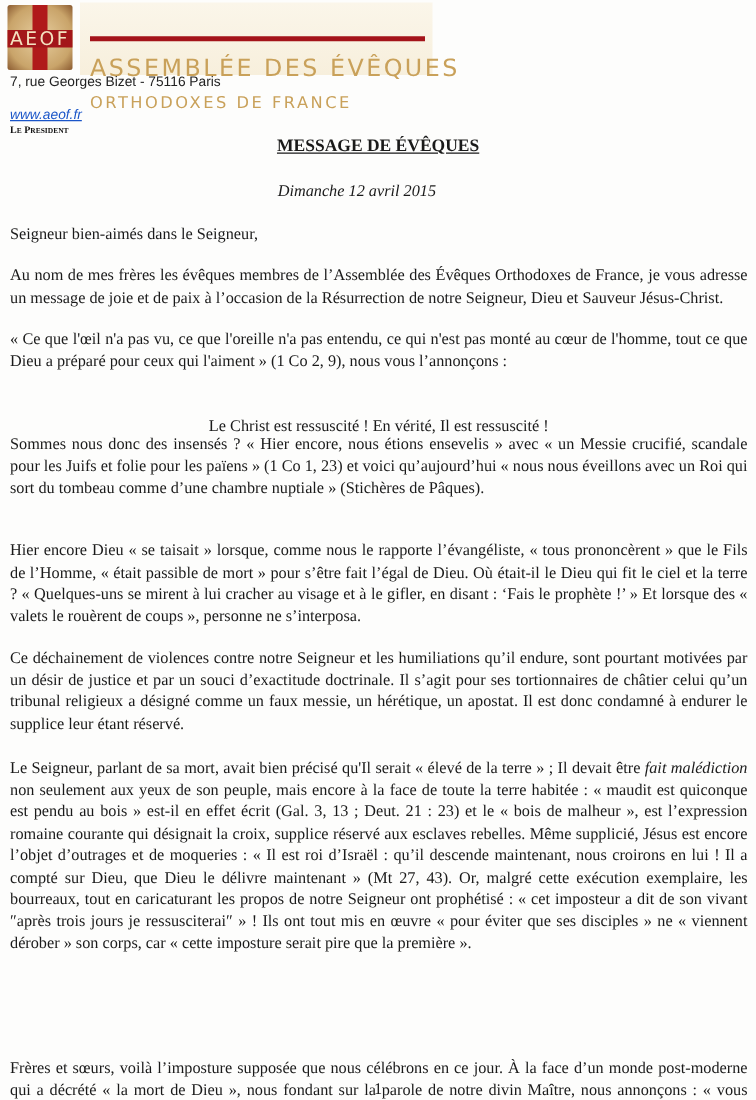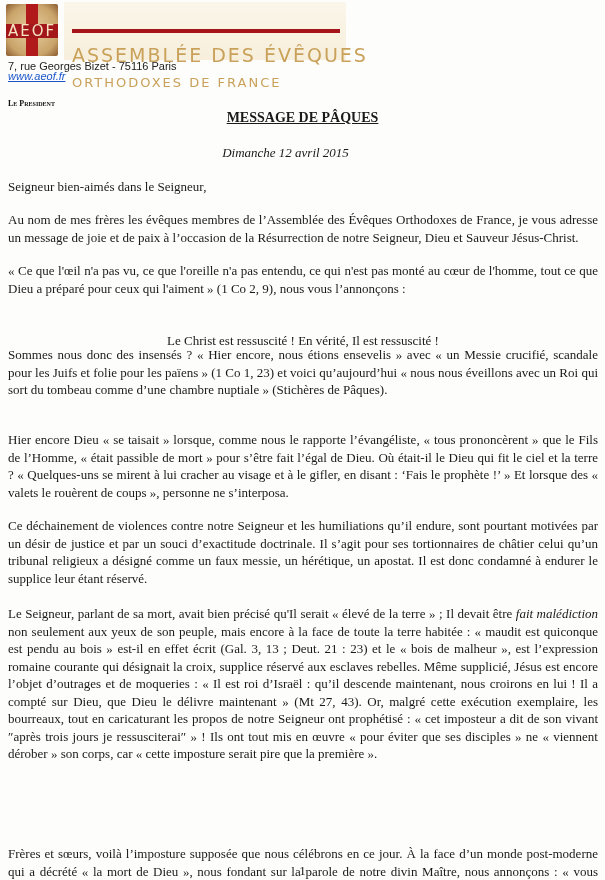--- a/index.html
+++ b/index.html
@@ -29,21 +29,21 @@
   }
   .org-line1, .org-line2 {
     position: absolute; left: 8px; color: #c9a15a;
     font-family: "DejaVu Sans", sans-serif; letter-spacing: 2px; white-space: nowrap; margin-top: 40px;
   }
   .org-line1 { top: 2px; font-size: 19px; }
   .org-line2 { top: 33px; font-size: 13px; }
   .org-rule { position: absolute; left: 8px; top: 27px; width: 268px; height: 4px; background: #a4141a; }
 
   .address { position: absolute; left: 8px; top: 60px; font-family: "Liberation Sans", sans-serif; font-size: 11px; color: #222; }
-  .website { position: absolute; left: 8px; top: 70px; font-family: "Liberation Sans", sans-serif; font-style: italic; font-size: 11px; color: #1a55c8; text-decoration: underline; }
+  .website { position: absolute; left: 8px; top: 86px; font-family: "Liberation Sans", sans-serif; font-style: italic; font-size: 11px; color: #1a55c8; text-decoration: underline; }
   .president { position: absolute; left: 8px; top: 99px; font-size: 8px; font-weight: bold; font-variant: small-caps; color: #111; }
 
   .title { position: absolute; left: 0; width: 605px; top: 110px; text-align: center; font-size: 14px; font-weight: bold; text-decoration: underline; }
   .date { position: absolute; left: 0; width: 571px; top: 145px; text-align: center; font-size: 13px; font-style: italic; }
 
   .para {
     position: absolute; left: 8px; width: 590px;
     font-size: 13px; line-height: 17.5px; text-align: justify;
   }
   .para.center { text-align: center; margin-top: 28px; }
@@ -71,21 +71,21 @@
     <div class="org-line1">ASSEMBLÉE DES ÉVÊQUES</div>
     <div class="org-rule"></div>
     <div class="org-line2">ORTHODOXES DE FRANCE</div>
   </div>
 </div>
 
 <div class="address">7, rue Georges Bizet - 75116 Paris</div>
 <a class="website">www.aeof.fr</a>
 <div class="president">Le President</div>
 
-<div class="title">MESSAGE DE PÂQUES</div>
+<div class="title">MESSAGE DE ÉVÊQUES</div>
 <div class="date">Dimanche 12 avril 2015</div>
 
 <div class="para p-greeting">Seigneur bien-aimés dans le Seigneur,</div>
 <div class="para p1">Au nom de mes frères les évêques membres de l’Assemblée des Évêques Orthodoxes de France, je vous adresse un message de joie et de paix à l’occasion de la Résurrection de notre Seigneur, Dieu et Sauveur Jésus-Christ.</div>
 <div class="para p2">« Ce que l'œil n'a pas vu, ce que l'oreille n'a pas entendu, ce qui n'est pas monté au cœur de l'homme, tout ce que Dieu a préparé pour ceux qui l'aiment » (1 Co 2, 9), nous vous l’annonçons :</div>
 <div class="para center p3">Le Christ est ressuscité ! En vérité, Il est ressuscité !</div>
 <div class="para p4">Sommes nous donc des insensés ? « Hier encore, nous étions ensevelis » avec « un Messie crucifié, scandale pour les Juifs et folie pour les païens » (1 Co 1, 23) et voici qu’aujourd’hui « nous nous éveillons avec un Roi qui sort du tombeau comme d’une chambre nuptiale » (Stichères de Pâques).</div>
 <div class="para p5">Hier encore Dieu « se taisait » lorsque, comme nous le rapporte l’évangéliste, « tous prononcèrent » que le Fils de l’Homme, « était passible de mort » pour s’être fait l’égal de Dieu. Où était-il le Dieu qui fit le ciel et la terre ? « Quelques-uns se mirent à lui cracher au visage et à le gifler, en disant : ‘Fais le prophète !’ » Et lorsque des « valets le rouèrent de coups », personne ne s’interposa.</div>
 <div class="para p6">Ce déchainement de violences contre notre Seigneur et les humiliations qu’il endure, sont pourtant motivées par un désir de justice et par un souci d’exactitude doctrinale. Il s’agit pour ses tortionnaires de châtier celui qu’un tribunal religieux a désigné comme un faux messie, un hérétique, un apostat. Il est donc condamné à endurer le supplice leur étant réservé.</div>
 <div class="para p7"><span>Le Seigneur, parlant de sa mort, avait bien précisé qu'Il serait « élevé de la terre » ; Il devait être </span><i>fait malédiction</i><span> non seulement aux yeux de son peuple, mais encore à la face de toute la terre habitée : « maudit est quiconque est pendu au bois » est-il en effet écrit (Gal. 3, 13 ; Deut. 21 : 23) et le « bois de malheur », est l’expression romaine courante qui désignait la croix, supplice réservé aux esclaves rebelles. Même supplicié, Jésus est encore l’objet d’outrages et de moqueries : « Il est roi d’Israël : qu’il descende maintenant, nous croirons en lui ! Il a compté sur Dieu, que Dieu le délivre maintenant » (Mt 27, 43). Or, malgré cette exécution exemplaire, les bourreaux, tout en caricaturant les propos de notre Seigneur ont prophétisé : « cet imposteur a dit de son vivant ″après trois jours je ressusciterai″ » ! Ils ont tout mis en œuvre « pour éviter que ses disciples » ne « viennent dérober » son corps, car « cette imposture serait pire que la première ».</span></div>

